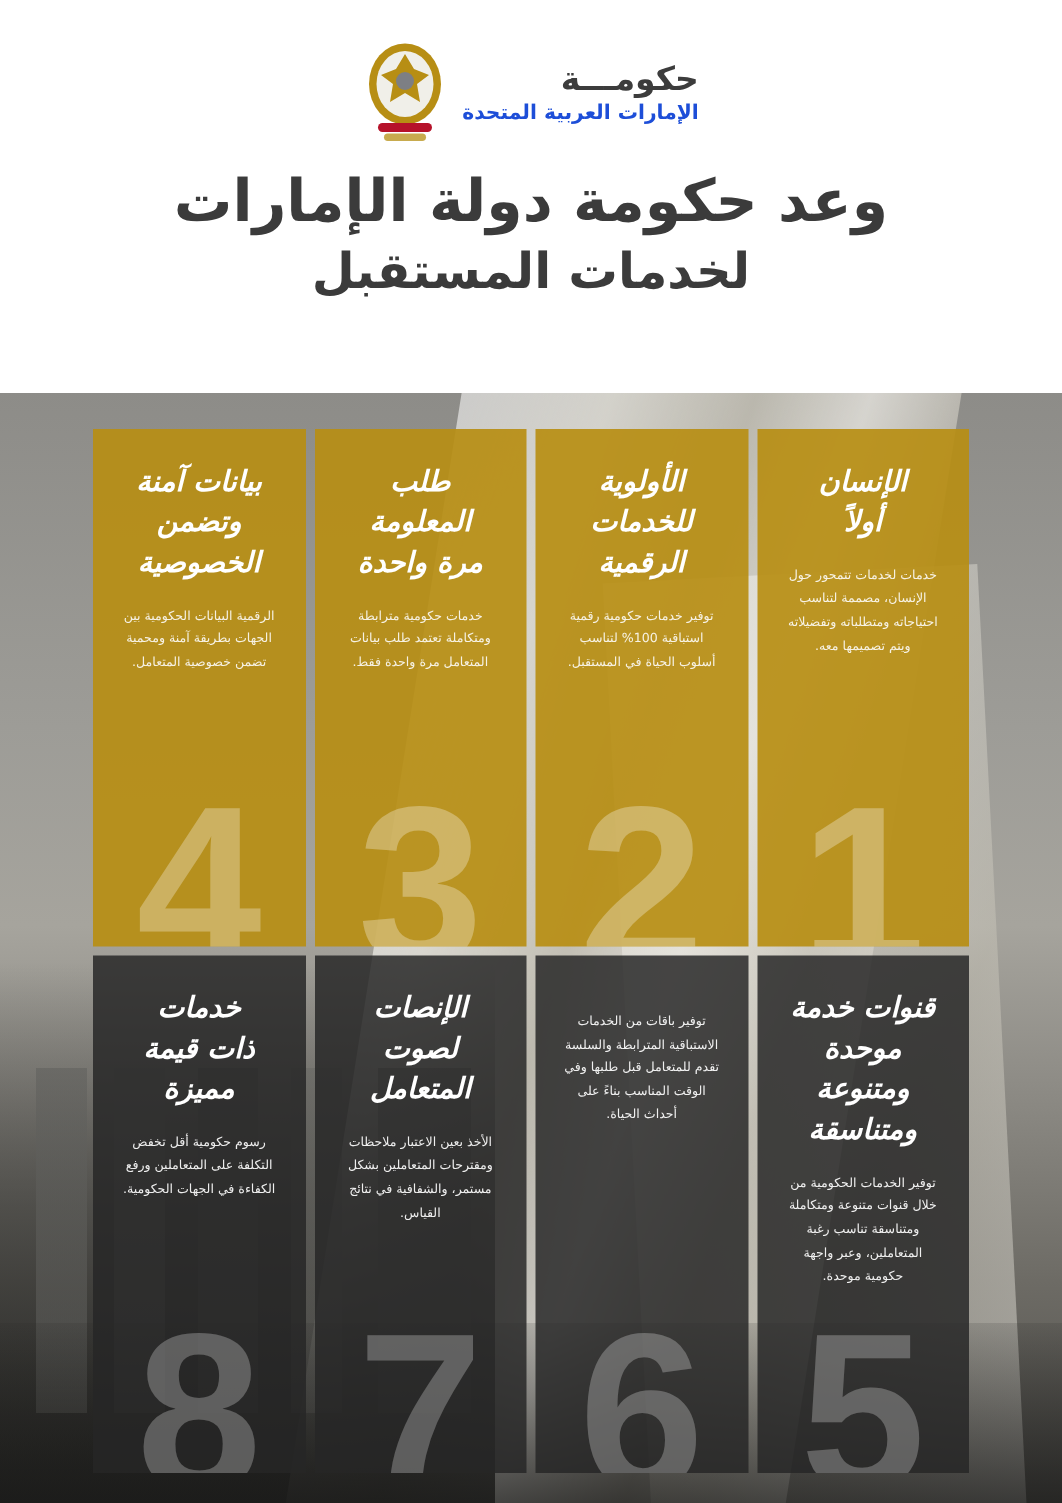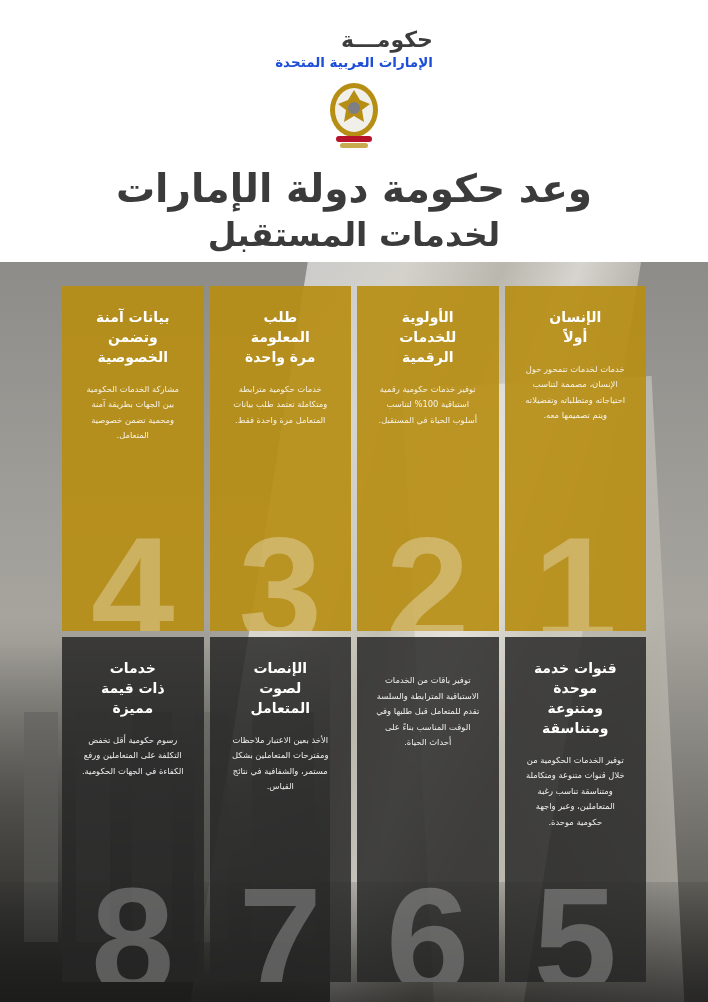--- a/index.html
+++ b/index.html
@@ -16,21 +16,21 @@
   }
 
   
   .header {
     height: 262px;
     background: #ffffff;
     position: relative;
   }
   .emblem-row {
     display: flex;
-    flex-direction: column;
+    flex-direction: row;
     align-items: center;
     justify-content: center;
     padding-top: 26px;
     gap: 10px;
   }
   .emblem {
     width: 56px;
     height: 72px;
     position: relative;
   }
@@ -157,27 +157,28 @@
     overflow: hidden;
     padding: 22px 14px 10px 14px;
     box-sizing: border-box;
     text-align: center;
     color: #ffffff;
   }
   .tile.gold  { background: rgba(183,142,20, 0.92); }
   .tile.dark  { background: rgba(38,38,38, 0.84); }
 
   .tile-title {
-    font-size: 14px;
+    font-size: 19px;
     font-weight: bold;
     line-height: 1.42;
     letter-spacing: 0.3px;
     position: relative;
     z-index: 3;
     white-space: pre-line;
+    font-style: italic;
   }
   .tile-desc {
     margin-top: 14px;
     font-size: 8.4px;
     line-height: 1.85;
     color: rgba(255,255,255,0.92);
     position: relative;
     z-index: 3;
     padding: 0 4px;
   }
@@ -255,21 +256,21 @@
 المعلومة
 مرة واحدة</div>
       <div class="tile-desc">خدمات حكومية مترابطة ومتكاملة تعتمد طلب بيانات المتعامل مرة واحدة فقط.</div>
     </div>
 
     <div class="tile gold">
       <div class="tile-num">4</div>
       <div class="tile-title">بيانات آمنة
 وتضمن
 الخصوصية</div>
-      <div class="tile-desc">مشاركة الخدمات الحكومية بين الجهات بطريقة آمنة ومحمية تضمن خصوصية المتعامل.</div>
+      <div class="tile-desc">الرقمية البيانات الحكومية بين الجهات بطريقة آمنة ومحمية تضمن خصوصية المتعامل.</div>
     </div>
 
     <div class="tile dark">
       <div class="tile-num">5</div>
       <div class="tile-title">قنوات خدمة
 موحدة
 ومتنوعة
 ومتناسقة</div>
       <div class="tile-desc">توفير الخدمات الحكومية من خلال قنوات متنوعة ومتكاملة ومتناسقة تناسب رغبة المتعاملين، وعبر واجهة حكومية موحدة.</div>
     </div>

